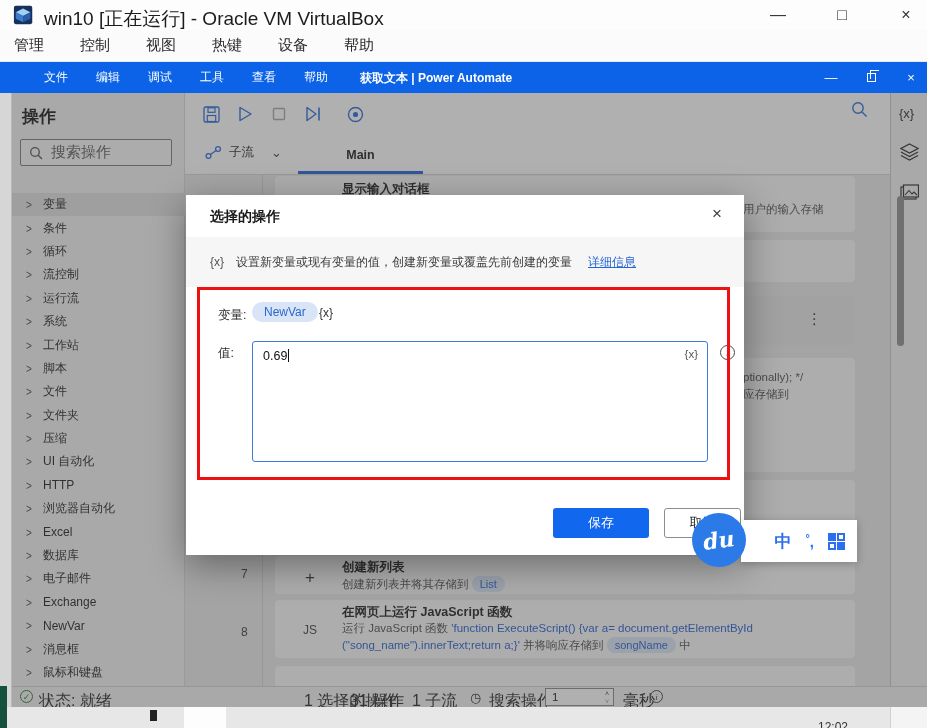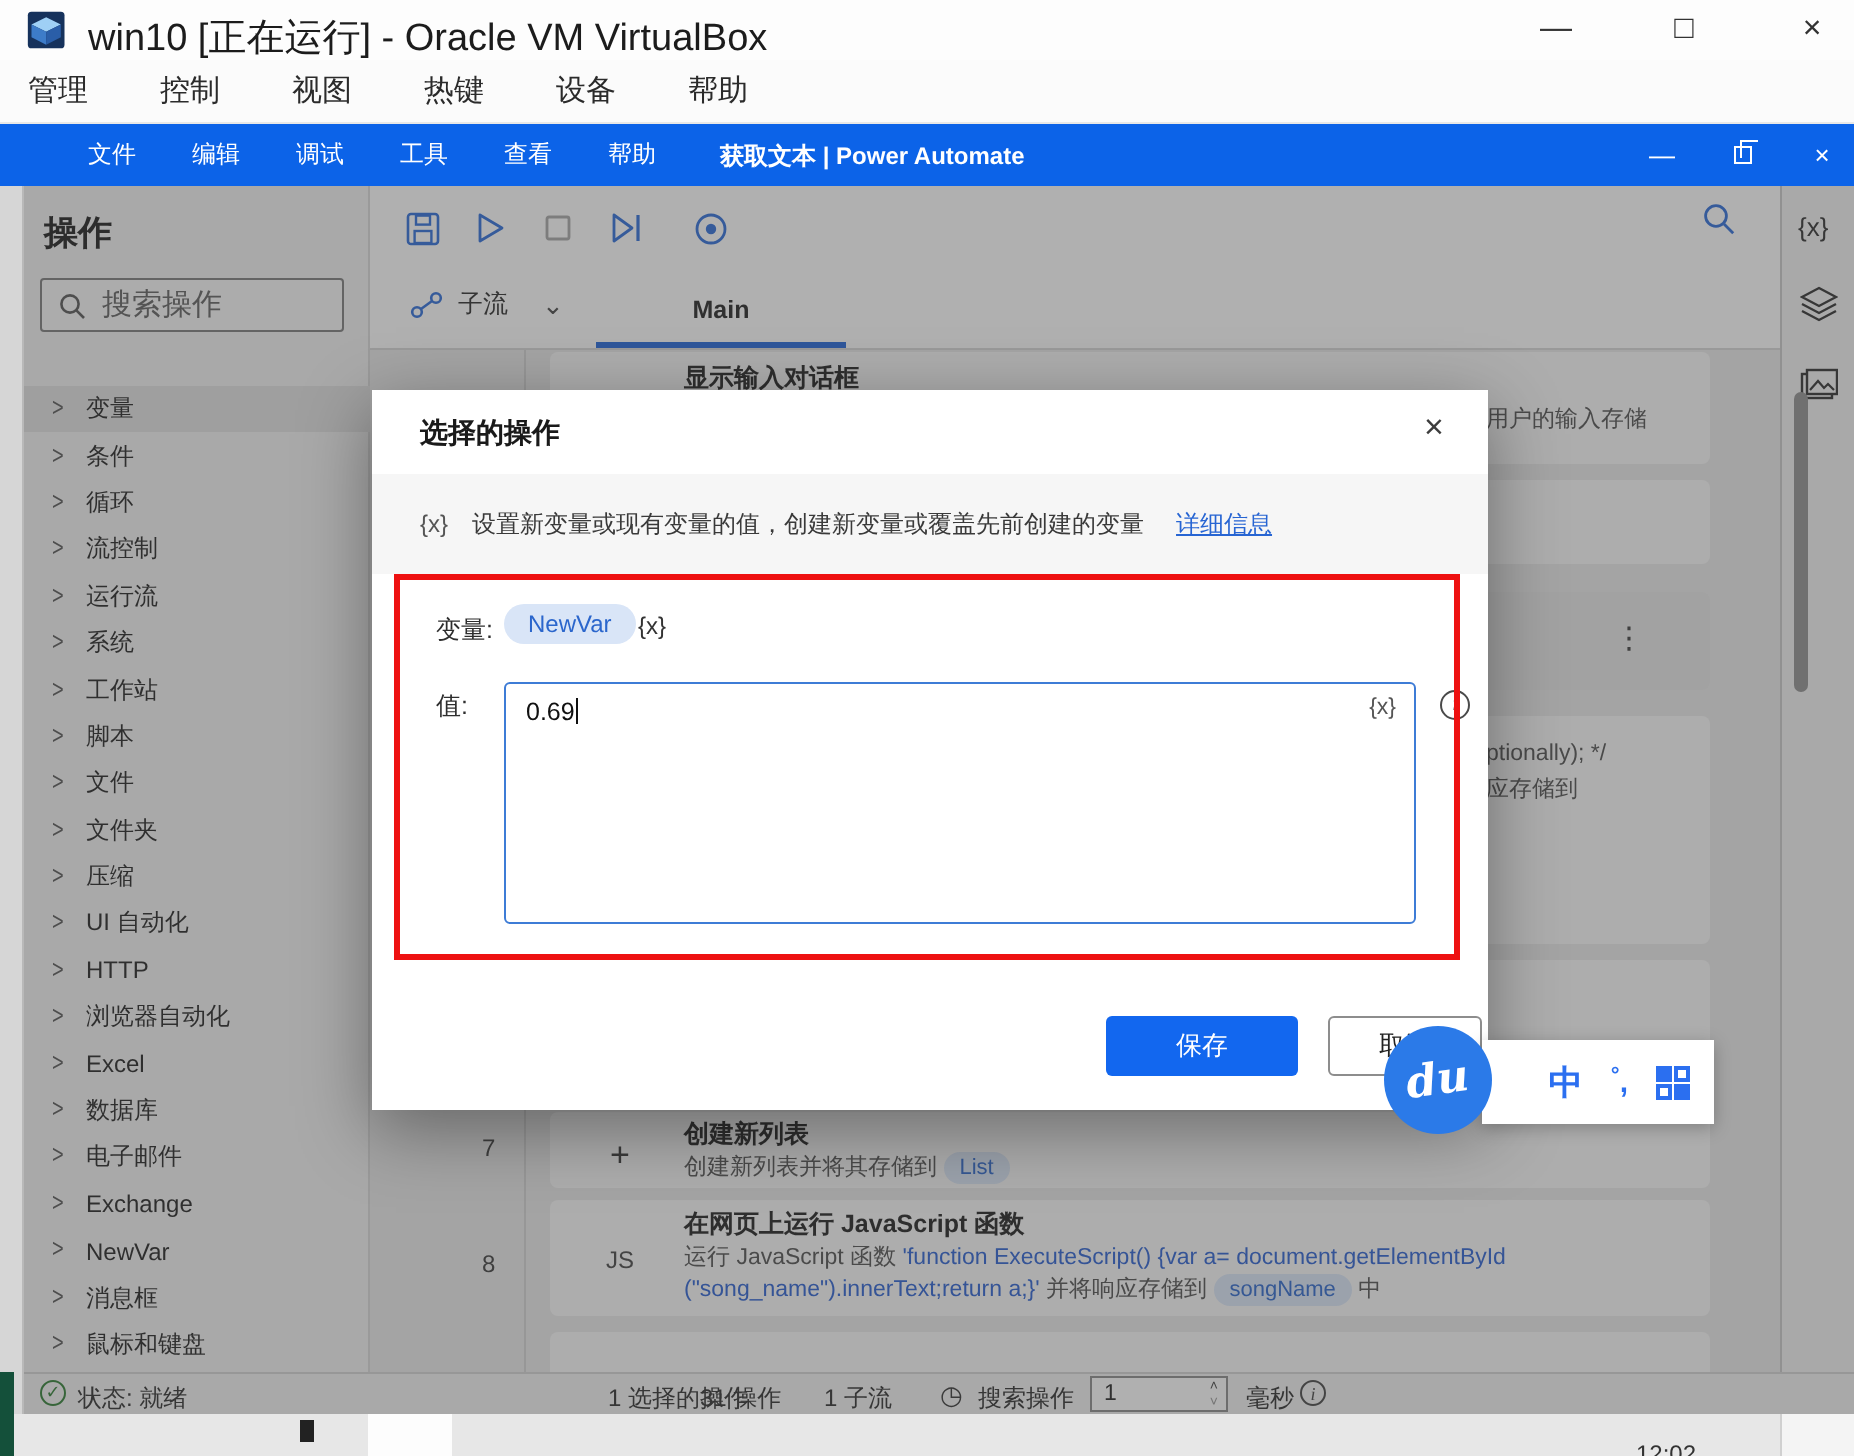--- a/index.html
+++ b/index.html
@@ -109,21 +109,21 @@
   .ime-punct { color:#2b6ff0; font-size:15px; font-weight:bold; display:flex; align-items:flex-start; }
   .ime-punct .deg { font-size:11px; margin-top:-1px; }
   .ime-grid { width:17px; height:17px; display:grid; grid-template-columns:8px 8px; grid-template-rows:8px 8px; gap:1px; }
   .ime-grid span { border:2px solid #2b6ff0; }
   .ime-grid span:nth-child(1) { background:#2b6ff0; }
   .ime-grid span:nth-child(4) { background:#2b6ff0; }
 
   
   .statusbar { left:12px; top:686px; width:915px; height:21px; background:#f1f1f1; border-top:1px solid #d2d2d2; }
   .st-ok { position:absolute; left:8px; top:3px; width:13px; height:13px; border:1px solid #2e7d32; border-radius:50%; color:#2e7d32; font-size:9px; display:flex; align-items:center; justify-content:center; }
-  .st-txt { position:absolute; top:4px; font-size:12px; color:#2c2c2c; white-space:nowrap; }
+  .st-txt { position:absolute; top:4px; font-size:16px; color:#2c2c2c; white-space:nowrap; }
   .st-clock { position:absolute; left:458px; top:3px; font-size:13px; color:#333; }
   .spinner { position:absolute; left:533px; top:1px; width:69px; height:18px; border:1px solid #8a8a8a; background:#fdfdfd; }
   .spinner .val { position:absolute; left:6px; top:2px; font-size:11.5px; color:#222; }
   .spinner .arr { position:absolute; right:4px; font-size:7px; color:#444; line-height:7px; }
   .st-info { position:absolute; left:638px; top:3px; width:13px; height:13px; border:1px solid #444; border-radius:50%; font-size:9px; color:#444; display:flex; align-items:center; justify-content:center; font-family:"Liberation Serif","DejaVu Serif",serif; font-style:italic; }
 
   
   .taskbar { left:0; top:707px; width:927px; height:21px; background:#e7e7e7; z-index:60; overflow:hidden; }
   .tb-white { position:absolute; left:184px; top:0; width:42px; height:21px; background:#fdfdfd; }
   .tb-dark { position:absolute; left:150px; top:3px; width:7px; height:11px; background:#222; }

